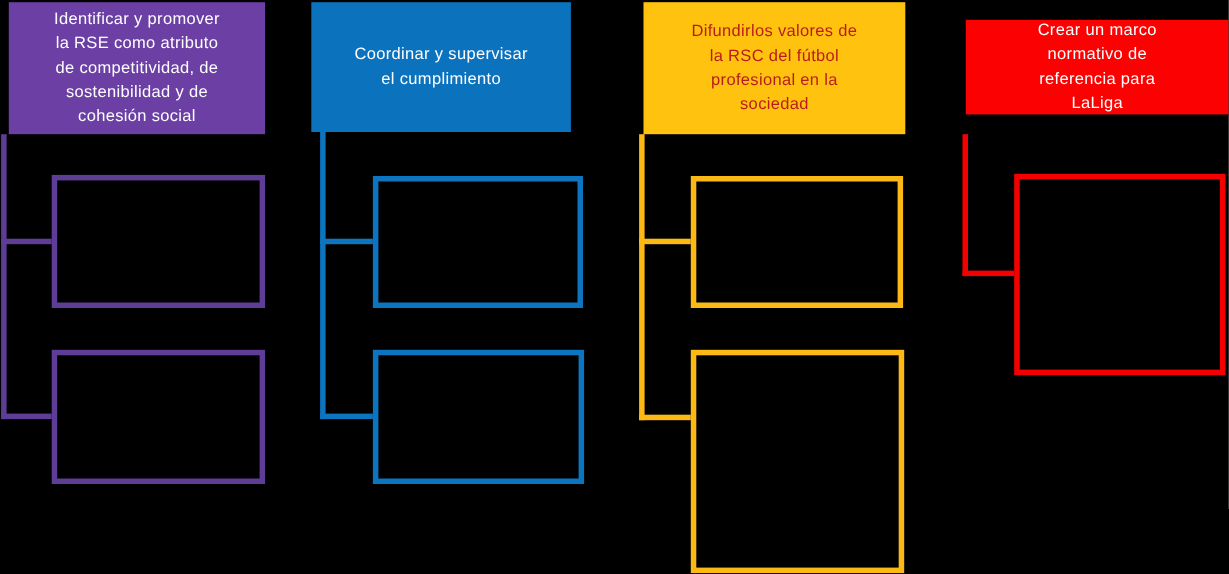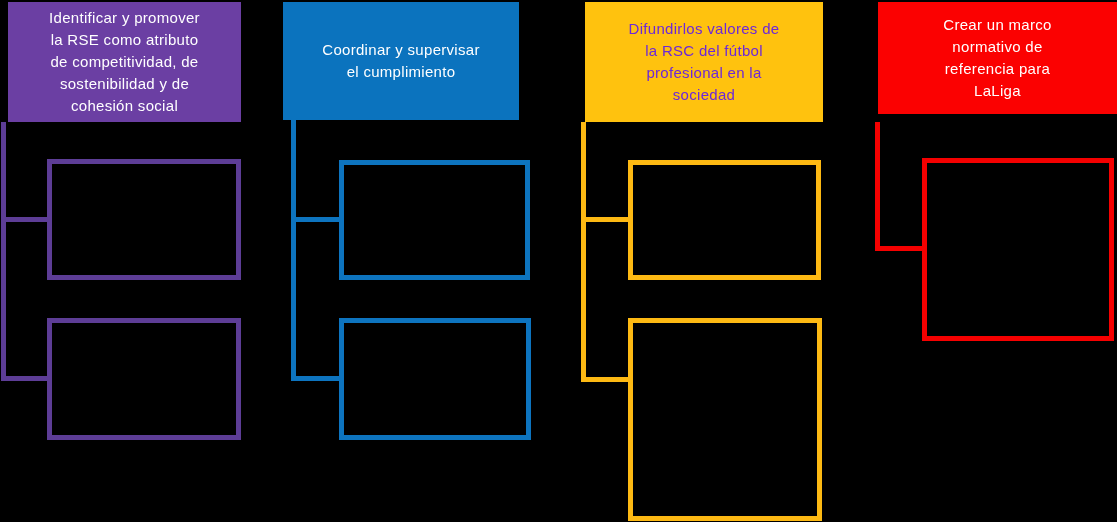--- a/index.html
+++ b/index.html
@@ -49,21 +49,21 @@
 
   
   .c3-header  { left: 585px; top: 2px;   width: 238px; height: 120px; }
   .c3-vline   { left: 581px; top: 122px; width: 5px;   height: 260px; }
   .c3-branch1 { left: 581px; top: 217px; width: 47px;  height: 5px; }
   .c3-branch2 { left: 581px; top: 377px; width: 47px;  height: 5px; }
   .c3-box1    { left: 628px; top: 160px; width: 193px; height: 120px; }
   .c3-box2    { left: 628px; top: 318px; width: 194px; height: 203px; }
 
   
-  .c4-header  { left: 878px; top: 2px;   width: 239px; height: 112px; }
+  .c4-header  { left: 878px; top: 18px;   width: 239px; height: 86px; }
   .c4-vline   { left: 875px; top: 122px; width: 5px;   height: 129px; }
   .c4-branch1 { left: 875px; top: 246px; width: 47px;  height: 5px; }
   .c4-box1    { left: 922px; top: 158px; width: 192px; height: 183px; }
 </style>
 </head>
 <body>
 
 <div class="stage" style="background-color: rgb(0, 0, 0);">
 
   <div class="header c1-header" style="background-color: rgb(107, 63, 163); color: rgb(255, 255, 255);">Identificar y promover
@@ -78,21 +78,21 @@
   <div class="childbox c1-box2" style="border-color: rgb(93, 61, 150);"></div>
 
   <div class="header c2-header" style="background-color: rgb(11, 115, 190); color: rgb(255, 255, 255);">Coordinar y supervisar
 el cumplimiento</div>
   <div class="vline c2-vline" style="background-color: rgb(13, 116, 191);"></div>
   <div class="branch c2-branch1" style="background-color: rgb(13, 116, 191);"></div>
   <div class="branch c2-branch2" style="background-color: rgb(13, 116, 191);"></div>
   <div class="childbox c2-box1" style="border-color: rgb(13, 116, 191);"></div>
   <div class="childbox c2-box2" style="border-color: rgb(13, 116, 191);"></div>
 
-  <div class="header c3-header" style="background-color: rgb(255, 194, 14); color: #6d28d9;">Difundirlos valores de
+  <div class="header c3-header" style="background-color: rgb(255, 194, 14); color: #b91c1c;">Difundirlos valores de
 la RSC del fútbol
 profesional en la
 sociedad</div>
   <div class="vline c3-vline" style="background-color: rgb(253, 185, 19);"></div>
   <div class="branch c3-branch1" style="background-color: rgb(253, 185, 19);"></div>
   <div class="branch c3-branch2" style="background-color: rgb(253, 185, 19);"></div>
   <div class="childbox c3-box1" style="border-color: rgb(253, 185, 19);"></div>
   <div class="childbox c3-box2" style="border-color: rgb(253, 185, 19);"></div>
 
   <div class="header c4-header" style="background-color: rgb(251, 1, 1); color: rgb(255, 255, 255);">Crear un marco

